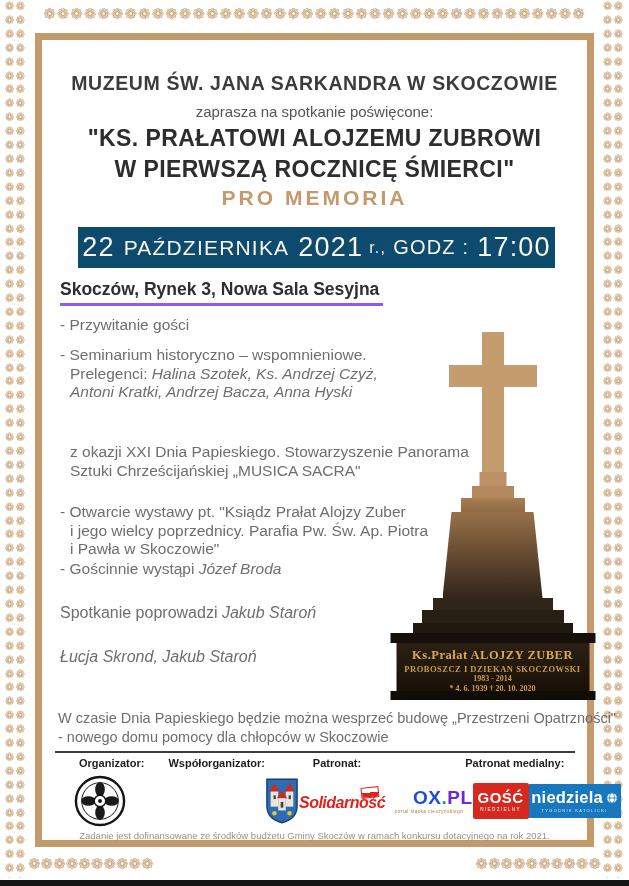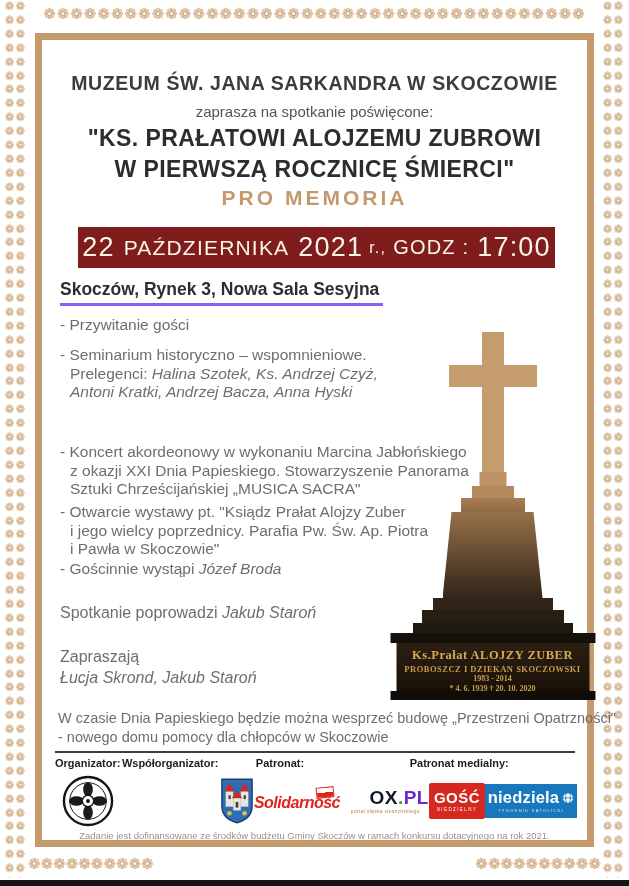--- a/index.html
+++ b/index.html
@@ -13,21 +13,21 @@
   .orn-bl{left:28px;top:851px;width:146px;height:28px;font-size:15px;line-height:26px;overflow:hidden;white-space:nowrap;}
   .orn-br{right:28px;top:851px;width:152px;height:28px;font-size:15px;line-height:26px;overflow:hidden;white-space:nowrap;text-align:right;}
   .frame{position:absolute;left:35px;top:33px;right:35px;bottom:39px;border:7px solid #c49a6c;}
   .bottom-bar{position:absolute;left:0;right:0;bottom:0;height:6px;background:#151515;}
 
   
   .title{position:absolute;top:72px;left:50px;right:50px;text-align:center;font-size:19.5px;font-weight:700;color:#3c3c3c;letter-spacing:.6px;}
   .subtitle{position:absolute;top:103px;left:50px;right:50px;text-align:center;font-size:15px;color:#555;}
   .headline{position:absolute;top:123px;left:45px;right:45px;text-align:center;font-size:23px;font-weight:700;color:#2d2d2d;line-height:31px;letter-spacing:.4px;}
   .motto{position:absolute;top:186px;left:50px;right:50px;text-align:center;font-size:21px;font-weight:700;color:#c49a6c;letter-spacing:3px;}
-  .banner{position:absolute;top:227px;left:78px;width:477px;height:41px;background:#7f1d1d;color:#fbf4ea;
+  .banner{position:absolute;top:227px;left:78px;width:477px;height:41px;background:#0c4a6e;color:#fbf4ea;
           display:flex;align-items:center;justify-content:center;letter-spacing:1.2px;white-space:nowrap;}
   .banner .b-big{font-size:27px;}
   .banner .b-month{font-size:21px;margin:0 9px;}
   .banner .b-r{font-size:16px;margin:0 7px 0 6px;}
   .banner .b-godz{font-size:20px;margin-right:8px;}
 
   
   .vheading{position:absolute;left:60px;font-size:17.5px;font-weight:700;color:#2e2e2e;
             border-bottom:3px solid #8b5cf6;padding-bottom:3px;padding-right:4px;}
   .body-block{position:absolute;left:60px;font-size:15.5px;color:#6e6e6e;line-height:18.5px;}
@@ -55,32 +55,32 @@
   .pl1{font-size:12.5px;font-weight:700;color:#d8a855;letter-spacing:.5px;}
   .pl2{font-size:8.5px;font-weight:700;color:#c99d4d;letter-spacing:.5px;margin-top:1px;}
   .pl3{font-size:8px;font-weight:700;color:#c99d4d;margin-top:0;}
   .pl4{font-size:8px;font-weight:700;color:#c99d4d;margin-top:1px;}
 
   
   .note{position:absolute;left:58px;top:709px;font-size:14.5px;color:#6e6e6e;line-height:19px;}
   .divider{position:absolute;left:55px;top:751px;width:520px;height:2px;background:#3c3c3c;}
   .credits{position:absolute;left:55px;top:757px;width:522px;display:flex;justify-content:space-between;}
   .cg{display:flex;flex-direction:column;align-items:center;}
-  .clabel{font-size:11px;font-weight:700;color:#1d1d1d;margin-bottom:6px;white-space:nowrap;}
+  .clabel{font-size:11px;font-weight:700;color:#1d1d1d;margin-bottom:6px;white-space:nowrap;margin-left:24px;}
   .clogos{display:flex;align-items:center;gap:0;height:52px;}
   .funding{position:absolute;left:50px;right:50px;top:830px;text-align:center;font-size:9.5px;color:#979189;}
 
   
   .solid-wrap{position:relative;padding-top:4px;}
   .solid-text{font-size:16px;font-weight:900;font-style:italic;color:#e0231c;letter-spacing:-.5px;white-space:nowrap;}
   .solid-flag{position:absolute;top:-3px;right:6px;width:16px;height:9px;border:1px solid #e0231c;
               background:linear-gradient(180deg,#fff 50%,#e0231c 50%);transform:rotate(-6deg);}
   .ox{display:flex;flex-direction:column;align-items:center;line-height:1;}
   .ox-main{font-size:19px;font-weight:900;letter-spacing:.5px;}
-  .ox-o{color:#0f172a;margin-left:28px;} .ox-dot{color:#2f9e33;} .ox-pl{color:#6d28d9;}
+  .ox-o{color:#1d4ed8;margin-left:28px;} .ox-dot{color:#2f9e33;} .ox-pl{color:#6d28d9;}
   .ox-sub{font-size:5px;color:#b5874d;margin-top:2px;letter-spacing:.3px;}
   .gosc{width:56px;height:36px;background:#d6281e;border-radius:2px;display:flex;flex-direction:column;
         align-items:center;justify-content:center;color:#fff;}
   .gosc-main{font-size:15px;font-weight:900;letter-spacing:.5px;line-height:15px;}
   .gosc-sub{font-size:4.5px;letter-spacing:1.4px;margin-top:2px;}
   .nied{width:92px;height:34px;background:#1878be;display:flex;flex-direction:column;align-items:center;justify-content:center;color:#fff;}
   .nied-row{display:flex;align-items:center;gap:3px;line-height:1;}
   .nied-main{font-size:16.5px;font-weight:800;letter-spacing:.2px;}
   .nied-sub{font-size:4px;letter-spacing:1.3px;color:#d9ecfa;margin-top:2px;}
 </style>
@@ -241,38 +241,36 @@
 
   <div class="vheading" style="top:279px">Skoczów, Rynek 3, Nowa Sala Sesyjna</div>
   <div class="body-block" style="top:316px">- Przywitanie gości</div>
   <div class="body-block" style="top:346px">
     <div>- Seminarium historyczno – wspomnieniowe.</div>
     <div class="ind"><span>Prelegenci: </span><span class="it">Halina Szotek, Ks. Andrzej Czyż,</span></div>
     <div class="ind it">Antoni Kratki, Andrzej Bacza, Anna Hyski</div>
   </div>
 
   <div class="body-block" style="top:443px">
-    <div>- Koncert akordeonowy w wykonaniu Marcina Jabłońskiego</div>
     <div class="ind">z okazji XXI Dnia Papieskiego. Stowarzyszenie Panorama</div>
     <div class="ind">Sztuki Chrześcijańskiej „MUSICA SACRA"</div>
   </div>
   <div class="body-block" style="top:503px">
     <div>- Otwarcie wystawy pt. "Ksiądz Prałat Alojzy Zuber</div>
     <div class="ind">i jego wielcy poprzednicy. Parafia Pw. Św. Ap. Piotra</div>
     <div class="ind">i  Pawła w Skoczowie"</div>
   </div>
   <div class="body-block" style="top:560px">
     <span>-  Gościnnie wystąpi </span><span class="it">Józef Broda</span>
   </div>
 
   <div class="body-block host" style="top:604px">
     <span>Spotkanie poprowadzi </span><span class="it">Jakub Staroń</span>
   </div>
   <div class="body-block host" style="top:646px;line-height:21px">
-    <div>Zapraszają</div>
     <div class="it">Łucja Skrond, Jakub Staroń</div>
   </div>
 
   <div class="monument">
     <div class="m cross-v"></div>
     <div class="m cross-h"></div>
     <div class="m plinth0"></div>
     <div class="m plinth1"></div>
     <div class="m plinth2"></div>
     <div class="m mbody"></div>

